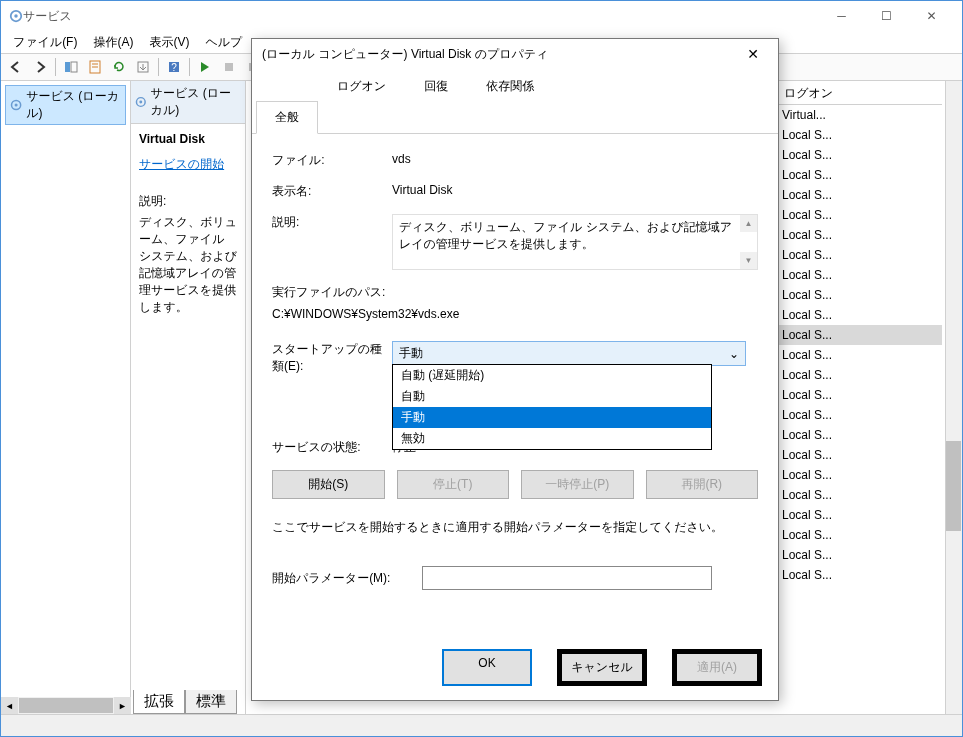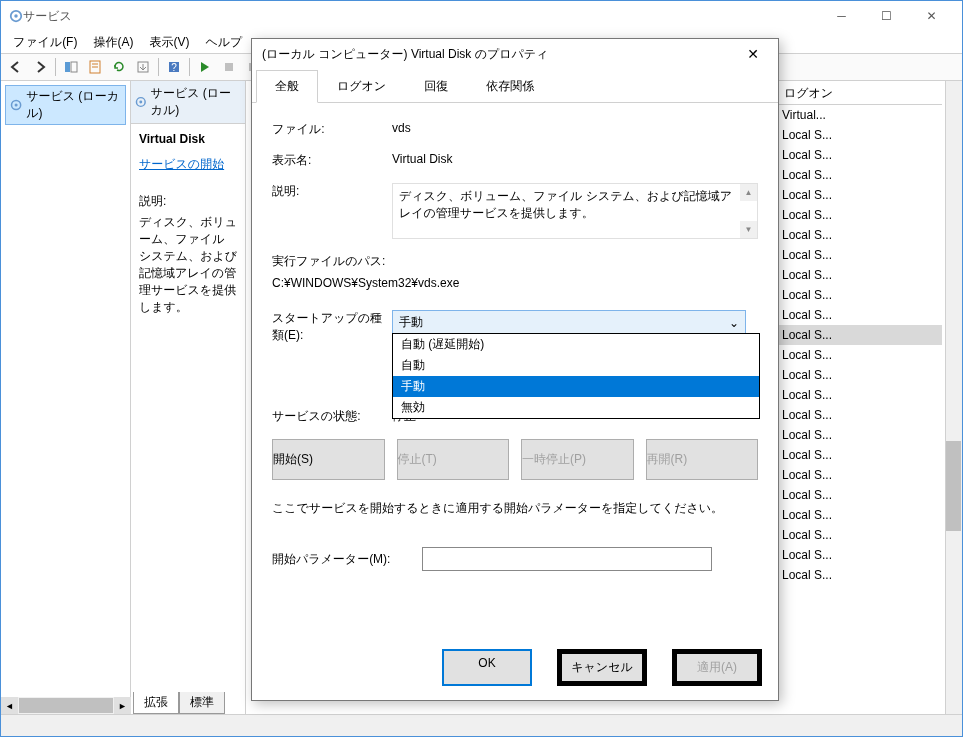--- a/index.html
+++ b/index.html
@@ -31,55 +31,55 @@
 
 .right-pane { flex: 1; position: relative; }
 .col-header { height: 24px; border-bottom: 1px solid #d0d0d0; padding: 4px 8px; background: #fff; }
 .svc-list { position: absolute; top: 24px; left: 530px; right: 20px; bottom: 0; }
 .svc-row { padding: 3px 6px; white-space: nowrap; overflow: hidden; text-overflow: ellipsis; cursor: pointer; }
 .svc-row.selected { background: #d9d9d9; }
 .scroll-track { position: absolute; right: 0; top: 0; bottom: 0; width: 17px; background: #f0f0f0; border-left: 1px solid #d0d0d0; }
 .scroll-thumb { position: absolute; right: 1px; width: 15px; height: 90px; top: 360px; background: #c0c0c0; }
 
 .bottom-tabs { position: absolute; bottom: 22px; left: 132px; display: flex; gap: 0; }
-.bottom-tab { padding: 2px 10px; border: 1px solid #999; border-top: none; background: #f0f0f0; font-size: 12px; cursor: pointer; }
+.bottom-tab { padding: 2px 10px; border: 1px solid #999; border-top: none; background: #f0f0f0; font-size: 15px; cursor: pointer; }
 .bottom-tab.active { background: #fff; }
 
 .h-scroll { position: absolute; bottom: 22px; left: 0; width: 130px; height: 17px; background: #f0f0f0; display: flex; }
 .h-scroll-btn { width: 17px; height: 17px; background: #e0e0e0; display: flex; align-items: center; justify-content: center; font-size: 9px; }
 .h-scroll-thumb { flex: 1; background: #c0c0c0; margin: 1px; }
 
 .statusbar { position: absolute; bottom: 0; left: 0; right: 0; height: 22px; border-top: 1px solid #d0d0d0; background: #f0f0f0; }
 
 
 .dialog { position: absolute; left: 250px; top: 37px; width: 528px; height: 663px; background: #fff; border: 1px solid #777; box-shadow: 3px 3px 12px rgba(0,0,0,0.25); z-index: 100; }
 .dlg-titlebar { height: 30px; display: flex; align-items: center; padding: 0 10px; }
 .dlg-titlebar .title { flex: 1; }
 .dlg-close { width: 30px; text-align: center; cursor: pointer; font-size: 14px; }
 
 .tab-strip { display: flex; border-bottom: 1px solid #d0d0d0; padding: 0 4px; }
 .tab { padding: 7px 18px; border: 1px solid transparent; cursor: pointer; position: relative; top: 1px; }
-.tab.active { border-color: #d0d0d0; border-bottom-color: #fff; background: #fff; }
+.tab.active { border-color: #d0d0d0; border-bottom-color: #fff; background: #fff; margin-top: 31px; }
 
 .dlg-body { padding: 18px 20px; }
 .form-row { display: flex; margin-bottom: 14px; align-items: flex-start; }
 .form-label { width: 120px; flex-shrink: 0; }
 .form-value { flex: 1; }
 
 .desc-box { border: 1px solid #e0e0e0; padding: 4px 6px; height: 56px; position: relative; }
 .desc-scroll { position: absolute; right: 0; top: 0; bottom: 0; width: 17px; display: flex; flex-direction: column; justify-content: space-between; }
 .desc-scroll-btn { height: 17px; background: #f0f0f0; display: flex; align-items: center; justify-content: center; font-size: 8px; color: #888; }
 
 .select-box { border: 1px solid #7eb4ea; background: #e5f1fb; padding: 3px 6px; display: flex; justify-content: space-between; align-items: center; cursor: pointer; width: 354px; }
-.dropdown { position: absolute; width: 368px; border: 1px solid #000; background: #fff; z-index: 200; }
+.dropdown { position: absolute; width: 320px; border: 1px solid #000; background: #fff; z-index: 200; }
 .dropdown-item { padding: 2px 8px; cursor: pointer; }
 .dropdown-item.highlighted { background: #0078d7; color: #fff; }
 
 .btn-row { display: flex; gap: 12px; margin: 12px 0 20px 0; }
-.svc-btn { flex: 1; padding: 11px 0; border: 1px solid #adadad; background: #e1e1e1; cursor: pointer; text-align: left; }
+.svc-btn { flex: 1; padding: 5px 0; border: 1px solid #adadad; background: #e1e1e1; cursor: pointer; text-align: center; }
 .svc-btn.disabled { color: #a0a0a0; cursor: default; }
 
 .param-input { border: 1px solid #888; padding: 3px 6px; width: 290px; height: 24px; }
 
 .dlg-buttons { position: absolute; bottom: 14px; right: 16px; display: flex; gap: 25px; }
 .dlg-btn { width: 90px; padding: 5px 0; border: 5px solid #000000; background: #e1e1e1; cursor: pointer; text-align: center; }
 .dlg-btn.default { border: 2px solid #0078d7; background: #e1e1e1; }
 .dlg-btn.disabled { color: #a0a0a0; cursor: default; }
 
 .gear-icon { width: 14px; height: 14px; }

